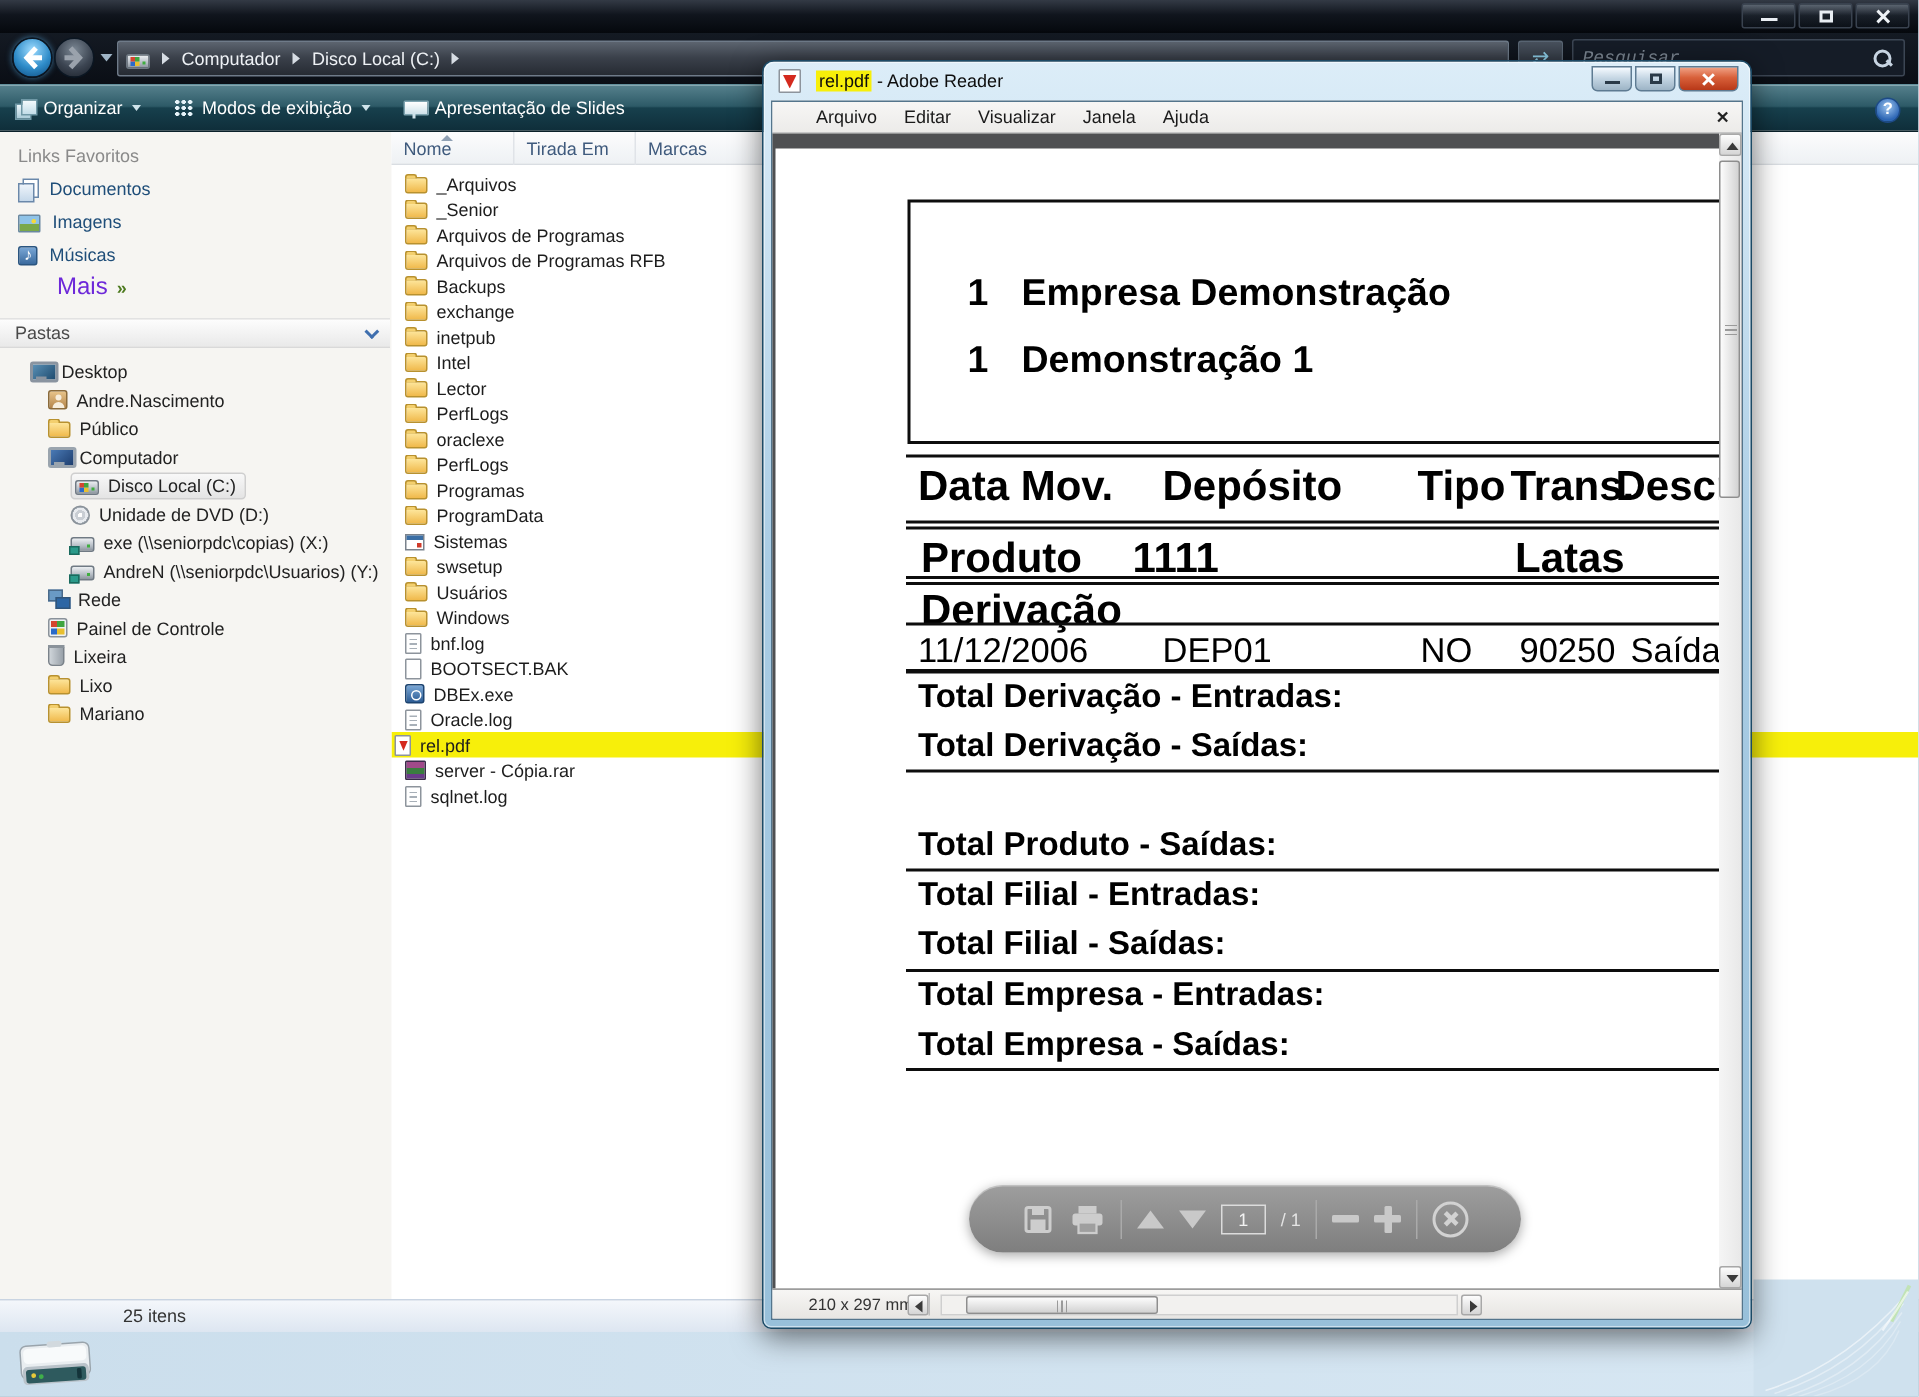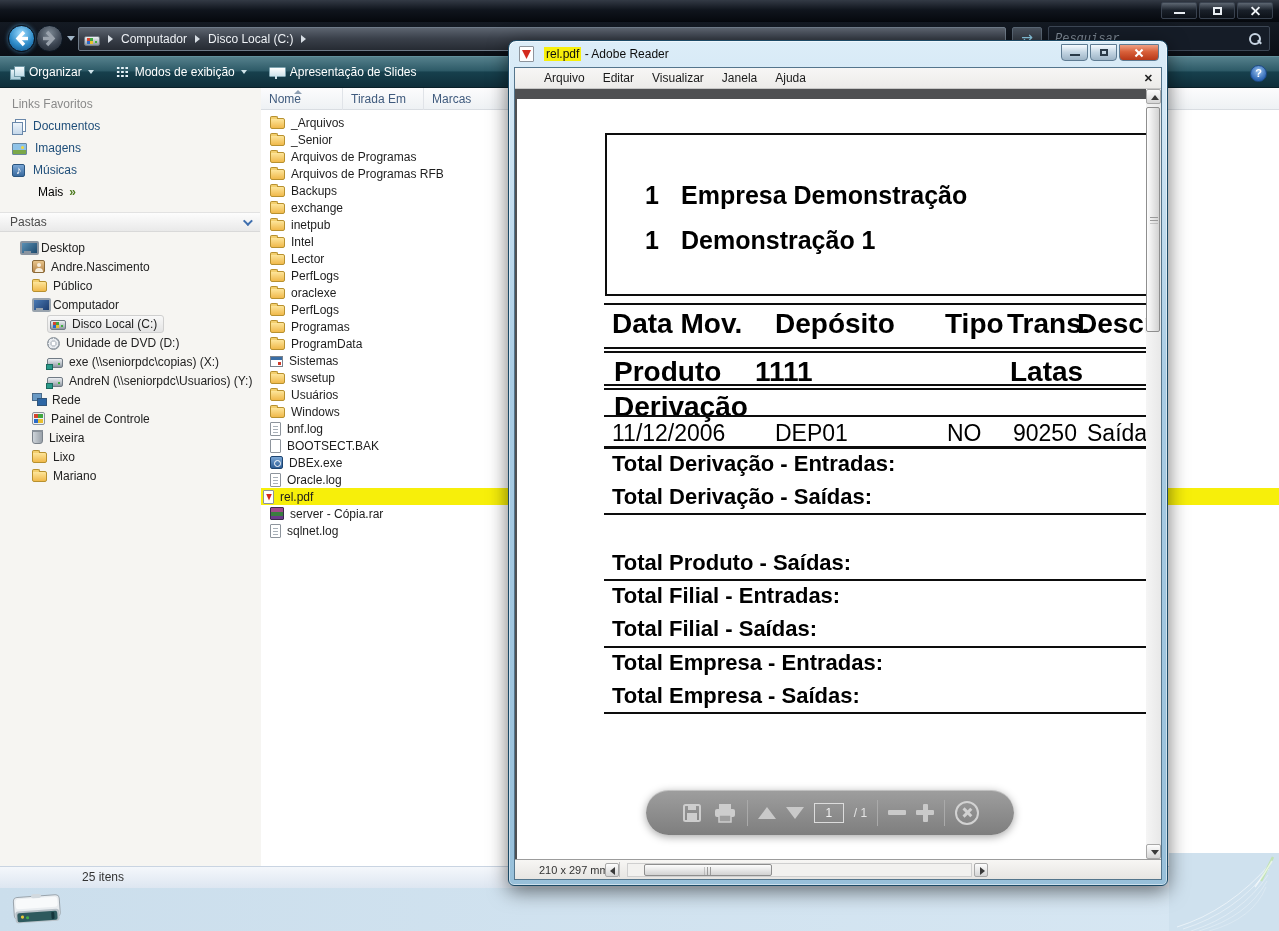--- a/index.html
+++ b/index.html
@@ -45,21 +45,21 @@
 .t-slides::before{content:"";position:absolute;left:0;top:1px;width:15px;height:8px;background:linear-gradient(#ffffff,#cfe2ea);border:1px solid #7fa4b0;border-radius:1px}
 .t-slides::after{content:"";position:absolute;left:6px;top:9px;width:2px;height:4px;background:#cfe2ea}
 .help-btn{position:absolute;right:12px;top:8px;width:17px;height:17px;border-radius:50%;background:radial-gradient(circle at 50% 35%,#9cc4ee,#2d66b4 70%);border:1px solid #1d4a86;color:#fff;font-size:11px;font-weight:bold;text-align:center;line-height:15px;cursor:pointer}
 
 .x-content{position:absolute;left:0;top:88px;right:0;bottom:22px;background:#fff}
 .x-sidebar{position:absolute;left:0;top:0;bottom:0;width:281px;background:#f6f5f2;border-right:2px solid #404040}
 .fav-head{padding:9px 0 4px 12px;color:#8a8a8a;font-size:12px}
 .fav-row{display:flex;align-items:center;height:22px;padding-left:12px;gap:8px;cursor:pointer}
 .fav-label{color:#1f4e79;font-size:12px}
 .fav-more-row{display:flex;align-items:center;height:22px;padding-left:38px;gap:6px;cursor:pointer}
-.fav-more{color:#000000;font-size:12px}
+.fav-more{color:#6d28d9;font-size:16px}
 .fav-more-glyph{color:#4d7a1f;font-size:12px;font-weight:bold}
 .pastas-bar{position:absolute;left:0;top:124px;width:260px;height:20px;background:linear-gradient(180deg,#fdfdfd,#e9e9e9);border-top:1px solid #e2e2e2;border-bottom:1px solid #d9d9d9;display:flex;align-items:center;padding:0 10px;font-size:12px;color:#4a4a4a;cursor:pointer}
 .chev-dn{margin-left:auto;width:7px;height:7px;border-right:2px solid #3f6fae;border-bottom:2px solid #3f6fae;transform:rotate(45deg) translateY(-2px)}
 .tree{position:absolute;left:0;top:146px;right:1px;bottom:0;padding-top:4px;overflow:hidden}
 .trow{display:flex;align-items:center;height:19px;gap:6px;font-size:12px;color:#222;cursor:pointer;white-space:nowrap}
 .trow.lv0{padding-left:20px}.trow.lv1{padding-left:32px}.trow.lv2{padding-left:47px}
 .tsel{display:flex;align-items:center;gap:6px;border:1px solid #cfcfcf;border-radius:3px;background:linear-gradient(180deg,#f8f8f8,#e4e4e4);padding:0 6px 0 2px;height:18px}
 
 .x-filearea{position:absolute;left:261px;top:0;right:0;bottom:0;background:#fff}
 .col-head{position:absolute;left:0;top:0;right:0;height:22px;background:linear-gradient(180deg,#fcfcfd,#eef1f4);border-bottom:1px solid #d9dde2}

